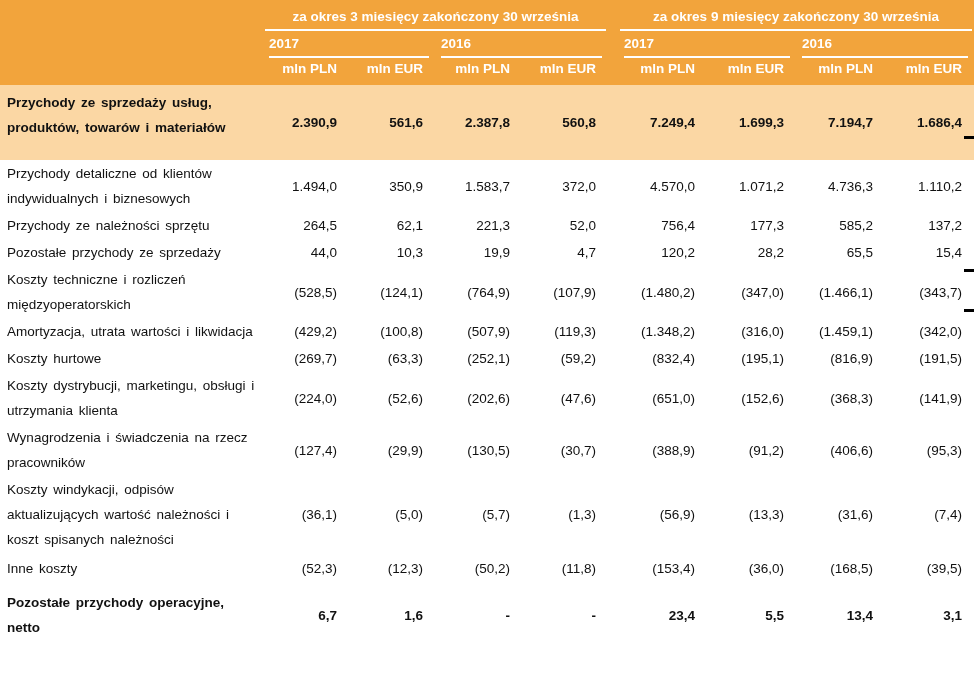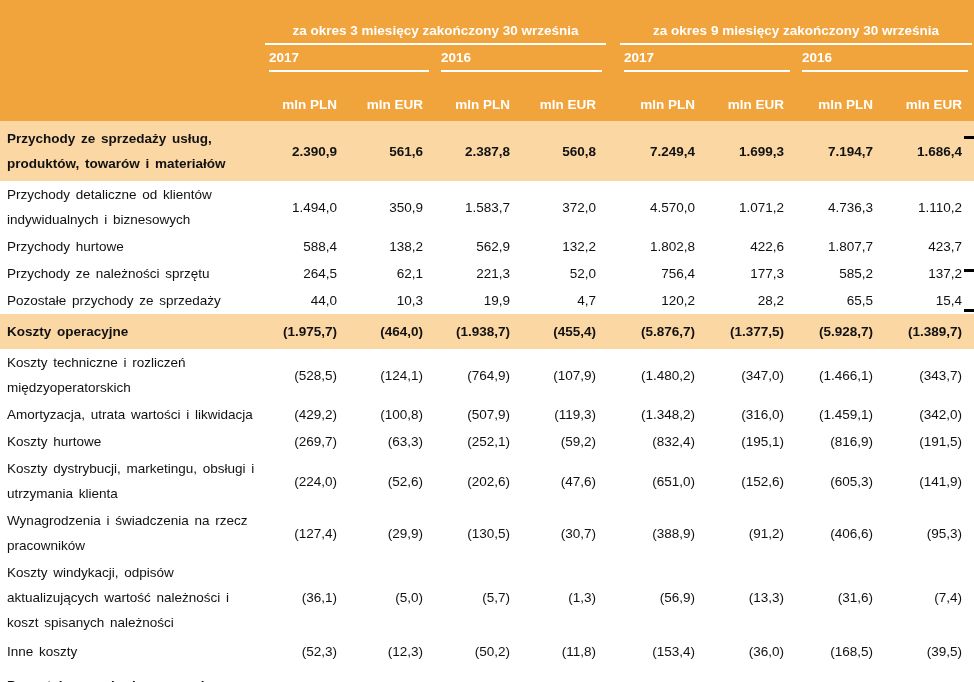--- a/index.html
+++ b/index.html
@@ -3,31 +3,31 @@
 <meta charset="utf-8">
 <style>
   html,body{margin:0;padding:0;background:#ffffff;}
   body{width:974px;font-family:"Liberation Sans", sans-serif;-webkit-font-smoothing:antialiased;}
   .page{position:relative;width:974px;height:682px;overflow:hidden;background:#fff;}
   table{border-collapse:collapse;table-layout:fixed;width:974px;}
   td{vertical-align:middle;}
 
   
   .hdr{background:#F2A43C;color:#ffffff;font-weight:bold;font-size:13.5px;}
-  .period .u{border-bottom:2px solid #ffffff;text-align:center;padding:22px 0 5px;margin:0 1px;}
+  .period .u{border-bottom:2px solid #ffffff;text-align:center;padding:8px 0 5px;margin:0 1px;}
   .yr .u{border-bottom:2px solid #ffffff;text-align:left;padding:3px 0 5px;margin:0 5px;}
-  .unit{text-align:right;padding:24px 12px 9px 0;}
+  .unit{text-align:right;padding:2px 12px 9px 0;}
 
   
   tbody td{font-size:13.5px;color:#111111;}
   .lbl{text-align:left;padding:1px 2px 1px 7px;line-height:25px;word-spacing:2px;}
   .num{text-align:right;padding:1px 12px 1px 0;}
   tr.normal td{font-weight:normal;background:#ffffff;}
   tr.highlight td{font-weight:bold;background:#FBD7A4;}
-  tr.highlight .lbl{padding-top:5px;padding-bottom:5px;}
+  tr.highlight .lbl{padding-top:5px;padding-bottom:20px;}
   tr.bold td{font-weight:bold;background:#ffffff;}
   tr.bold .lbl{padding-top:6px;padding-bottom:6px;}
   tr.pad td{padding-top:3px;padding-bottom:3px;margin-left:27px;}
 
   
   .edge-tick{position:absolute;right:0;width:10px;height:3px;background:#000;}
 </style>
 </head>
 <body>
 
@@ -104,32 +104,20 @@
           <td class="num">350,9</td>
           <td class="num">1.583,7</td>
           <td class="num">372,0</td>
           <td></td>
           <td class="num">4.570,0</td>
           <td class="num">1.071,2</td>
           <td class="num">4.736,3</td>
           <td class="num">1.110,2</td>
         </tr>
         <tr class="normal">
-          <td class="lbl">Przychody hurtowe</td>
-          <td class="num">588,4</td>
-          <td class="num">138,2</td>
-          <td class="num">562,9</td>
-          <td class="num">132,2</td>
-          <td></td>
-          <td class="num">1.802,8</td>
-          <td class="num">422,6</td>
-          <td class="num">1.807,7</td>
-          <td class="num">423,7</td>
-        </tr>
-        <tr class="normal">
           <td class="lbl">Przychody ze należności sprzętu</td>
           <td class="num">264,5</td>
           <td class="num">62,1</td>
           <td class="num">221,3</td>
           <td class="num">52,0</td>
           <td></td>
           <td class="num">756,4</td>
           <td class="num">177,3</td>
           <td class="num">585,2</td>
           <td class="num">137,2</td>
@@ -139,32 +127,20 @@
           <td class="num">44,0</td>
           <td class="num">10,3</td>
           <td class="num">19,9</td>
           <td class="num">4,7</td>
           <td></td>
           <td class="num">120,2</td>
           <td class="num">28,2</td>
           <td class="num">65,5</td>
           <td class="num">15,4</td>
         </tr>
-        <tr class="highlight">
-          <td class="lbl">Koszty operacyjne</td>
-          <td class="num">(1.975,7)</td>
-          <td class="num">(464,0)</td>
-          <td class="num">(1.938,7)</td>
-          <td class="num">(455,4)</td>
-          <td></td>
-          <td class="num">(5.876,7)</td>
-          <td class="num">(1.377,5)</td>
-          <td class="num">(5.928,7)</td>
-          <td class="num">(1.389,7)</td>
-        </tr>
         <tr class="normal">
           <td class="lbl">Koszty techniczne i rozliczeń międzyoperatorskich</td>
           <td class="num">(528,5)</td>
           <td class="num">(124,1)</td>
           <td class="num">(764,9)</td>
           <td class="num">(107,9)</td>
           <td></td>
           <td class="num">(1.480,2)</td>
           <td class="num">(347,0)</td>
           <td class="num">(1.466,1)</td>
@@ -196,21 +172,21 @@
         </tr>
         <tr class="normal">
           <td class="lbl">Koszty dystrybucji, marketingu, obsługi i utrzymania klienta</td>
           <td class="num">(224,0)</td>
           <td class="num">(52,6)</td>
           <td class="num">(202,6)</td>
           <td class="num">(47,6)</td>
           <td></td>
           <td class="num">(651,0)</td>
           <td class="num">(152,6)</td>
-          <td class="num">(605,3)</td>
+          <td class="num">(368,3)</td>
           <td class="num">(141,9)</td>
         </tr>
         <tr class="normal">
           <td class="lbl">Wynagrodzenia i świadczenia na rzecz pracowników</td>
           <td class="num">(127,4)</td>
           <td class="num">(29,9)</td>
           <td class="num">(130,5)</td>
           <td class="num">(30,7)</td>
           <td></td>
           <td class="num">(388,9)</td>

